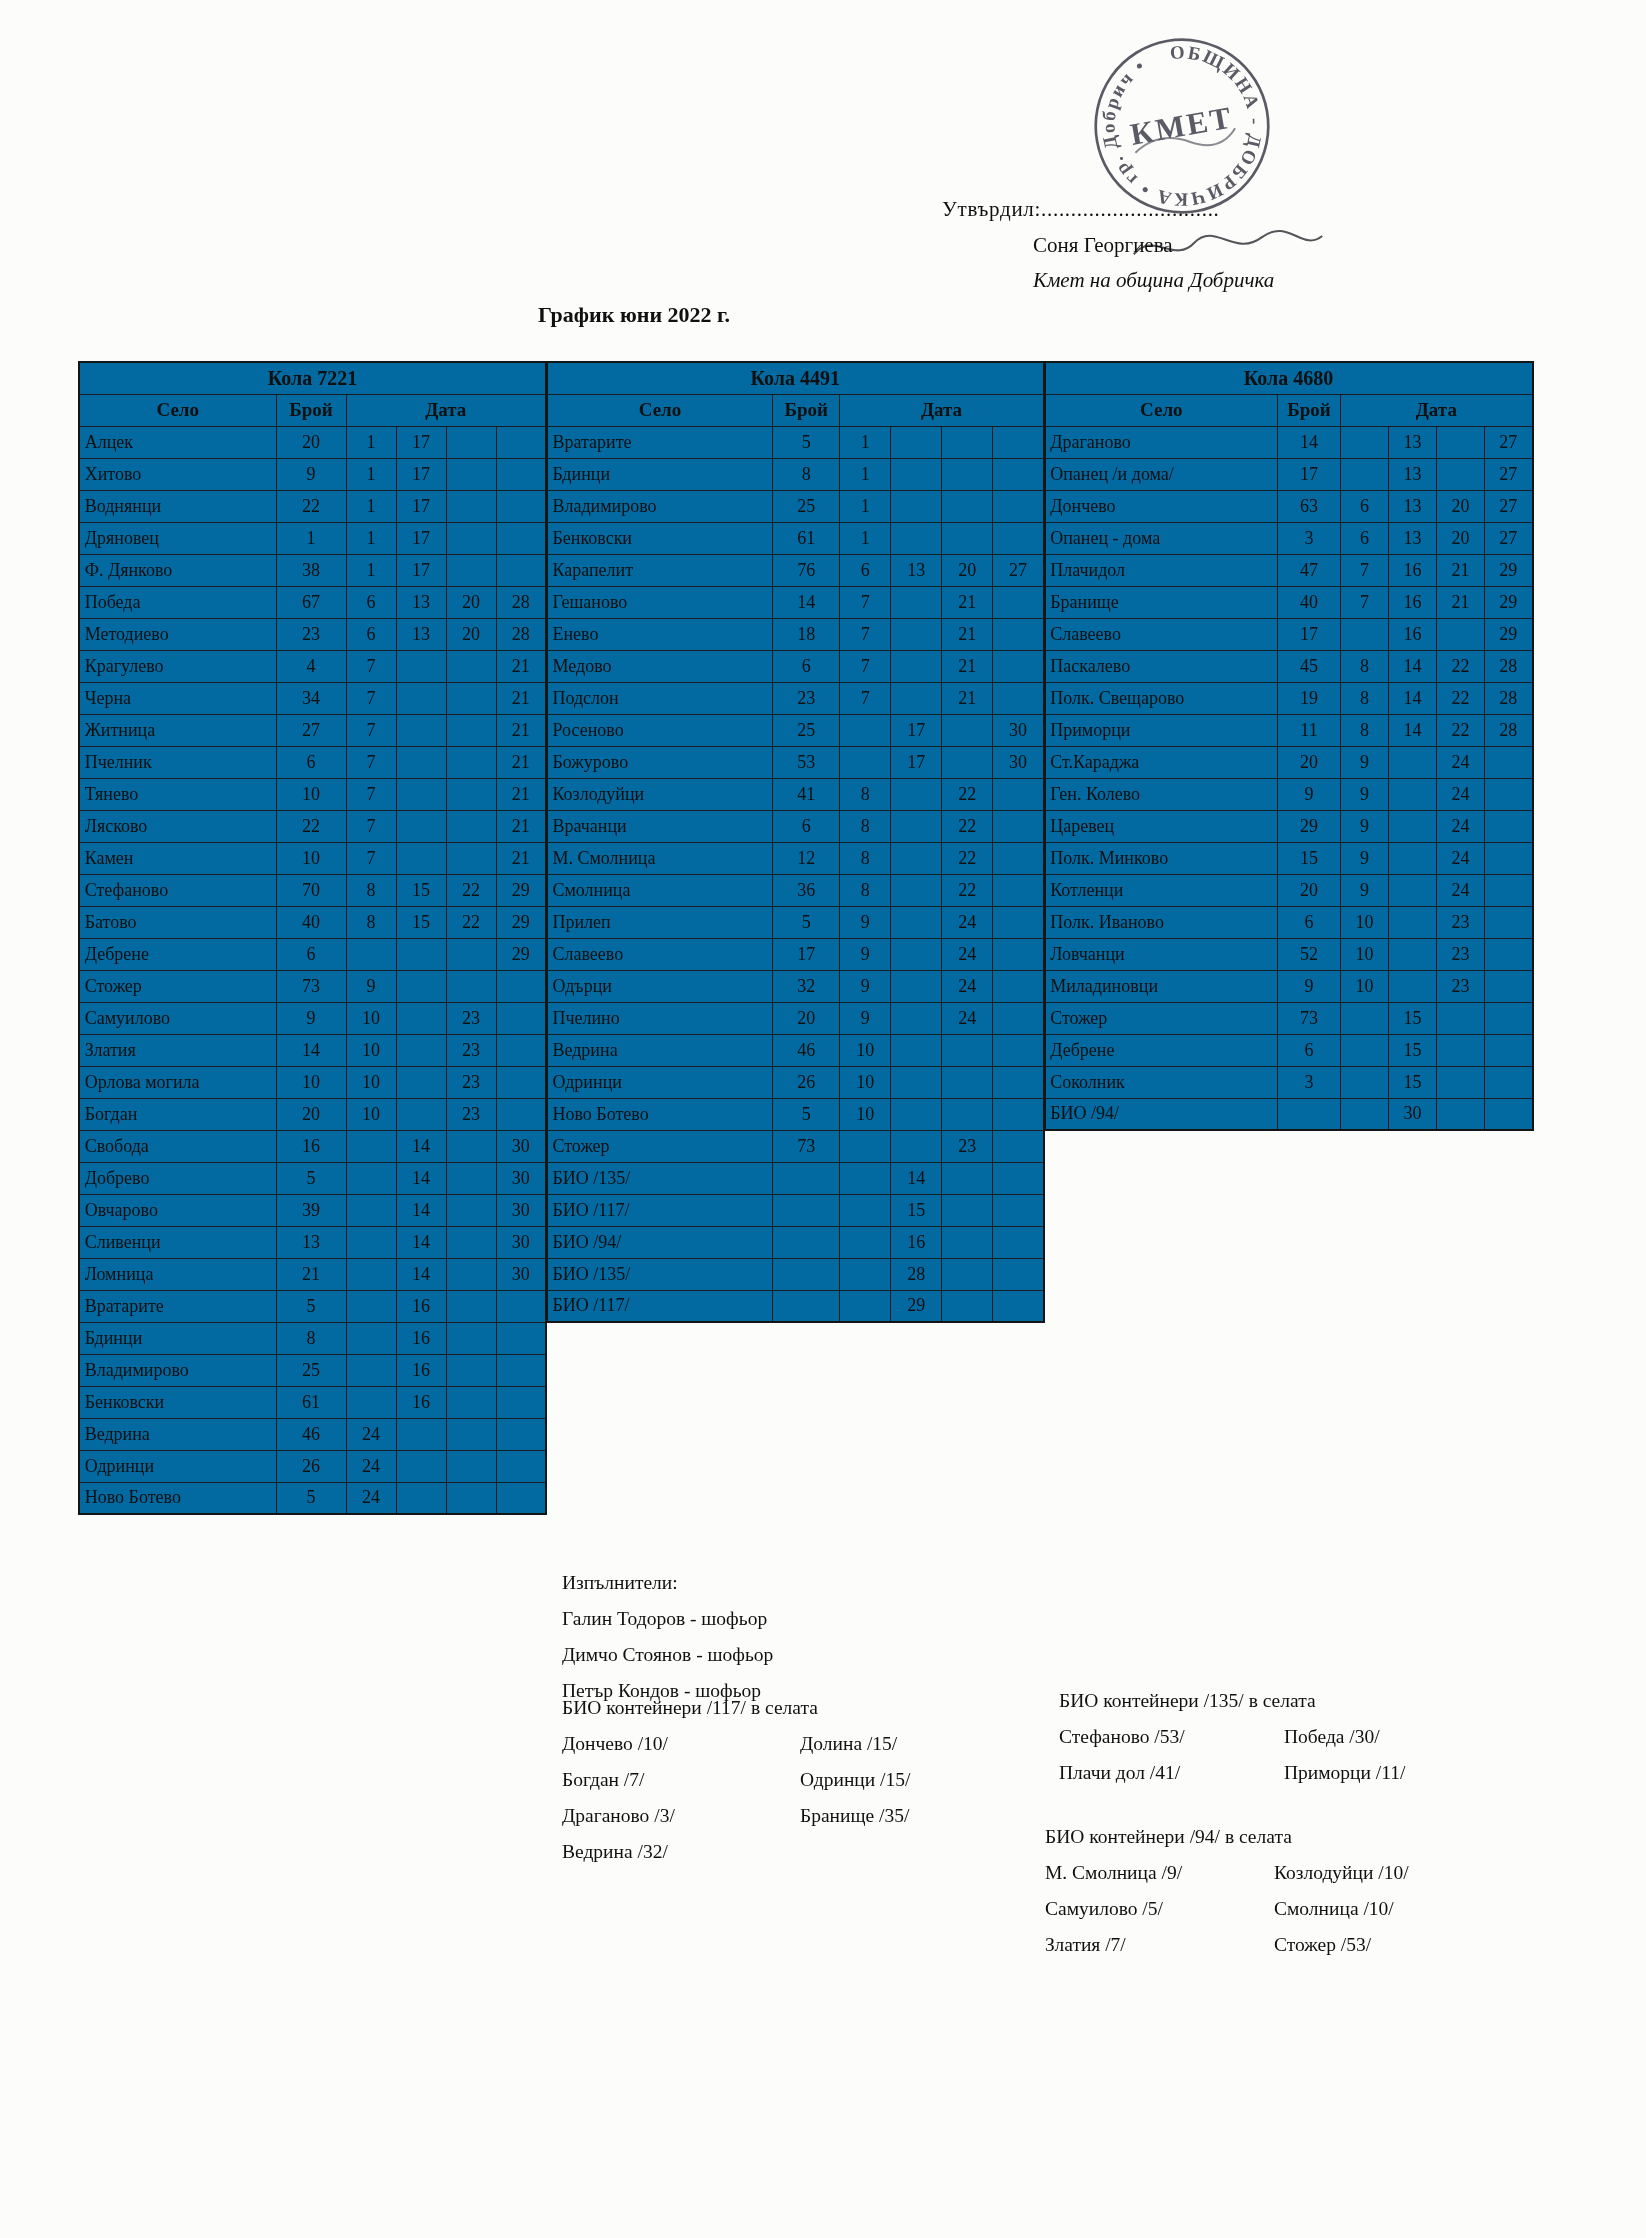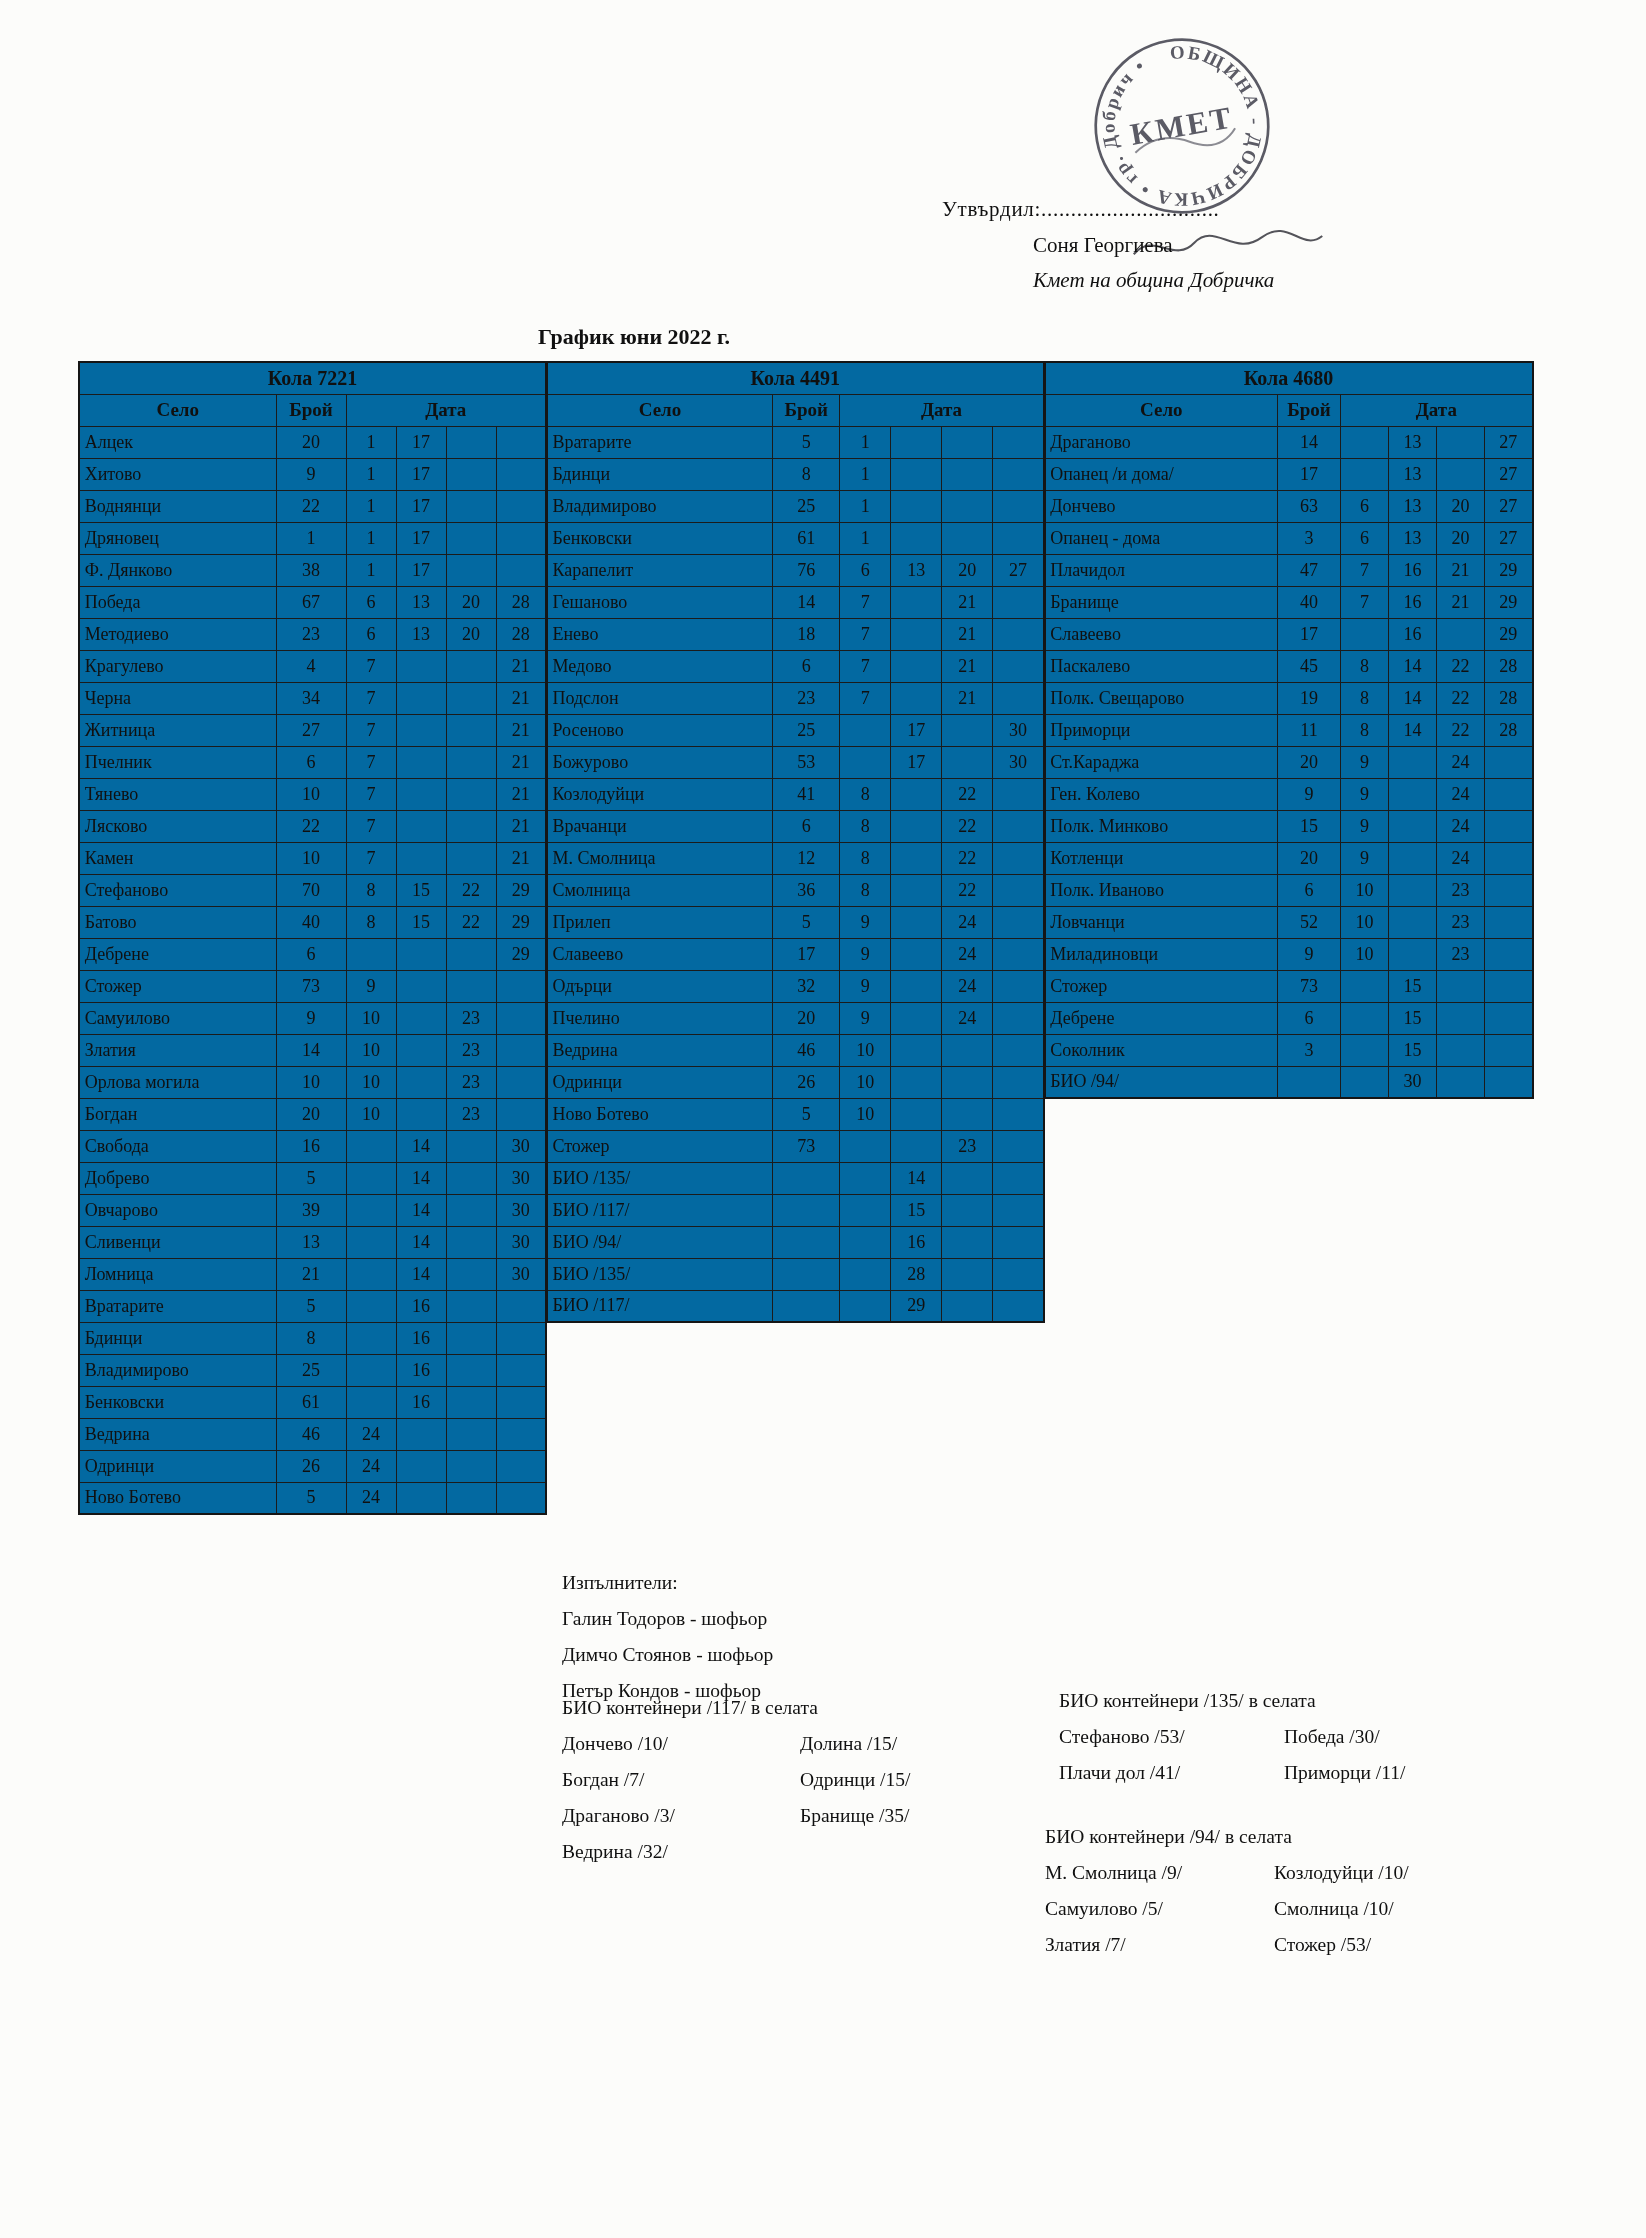--- a/index.html
+++ b/index.html
@@ -5,21 +5,21 @@
   * { margin:0; padding:0; box-sizing:border-box; }
   html,body { background:#e9e9e7; }
   body { width:1646px; height:2239px; position:relative;
          font-family:"Liberation Serif", serif; color:#101010; }
   .page { position:absolute; left:0; top:0; width:1646px; height:2239px; background:#fcfcfa; }
 
   
   .approve { position:absolute; left:942px; top:197px; font-size:21px; letter-spacing:0.7px; }
   .signer  { position:absolute; left:1033px; top:233px; font-size:21px; }
   .role    { position:absolute; left:1033px; top:268px; font-size:21px; font-style:italic; }
-  .doc-title { position:absolute; left:538px; top:302px; font-size:22px; font-weight:bold;margin-top:22px; }
+  .doc-title { position:absolute; left:538px; top:302px; font-size:22px; font-weight:bold; }
 
   
   .stamp { position:absolute; left:1091px; top:35px; width:182px; height:182px;
            transform:rotate(-10deg); opacity:.88; }
   .signature-svg { position:absolute; left:1127px; top:217px; opacity:.8; }
 
   
   .tables { position:absolute; left:78px; top:361px; display:flex; align-items:flex-start; }
   table.sched { border-collapse:collapse; table-layout:fixed; background:#0369a1; border:2px solid #151515; }
   table.sched + table.sched { margin-left:-1.3px; }
@@ -720,20 +720,28 @@
           </tr>
           <tr>
             <td class="v">Ген. Колево</td>
             <td class="c">9</td>
             <td class="d">9</td>
             <td class="d"></td>
             <td class="d">24</td>
             <td class="d"></td>
           </tr>
           <tr>
+            <td class="v">Царевец</td>
+            <td class="c">29</td>
+            <td class="d">9</td>
+            <td class="d"></td>
+            <td class="d">24</td>
+            <td class="d"></td>
+          </tr>
+          <tr>
             <td class="v">Полк. Минково</td>
             <td class="c">15</td>
             <td class="d">9</td>
             <td class="d"></td>
             <td class="d">24</td>
             <td class="d"></td>
           </tr>
           <tr>
             <td class="v">Котленци</td>
             <td class="c">20</td>

